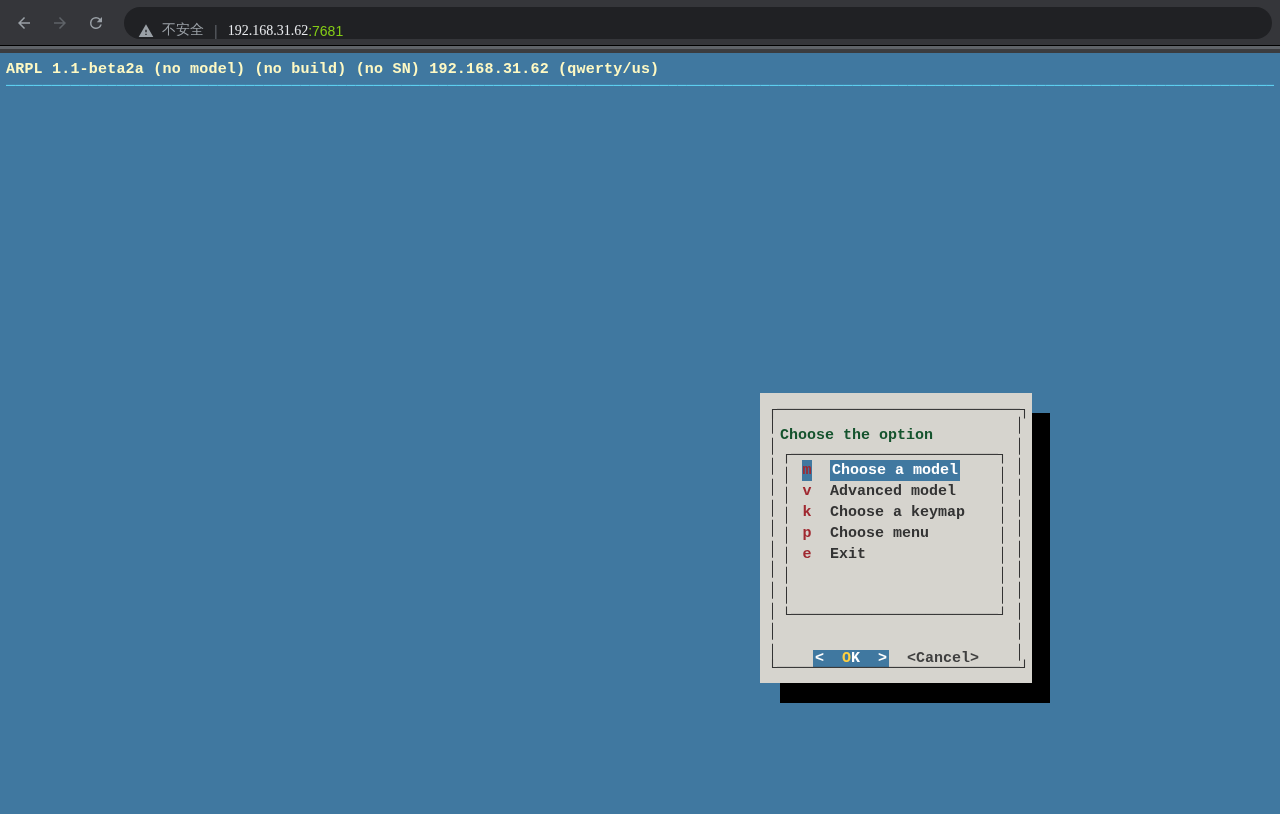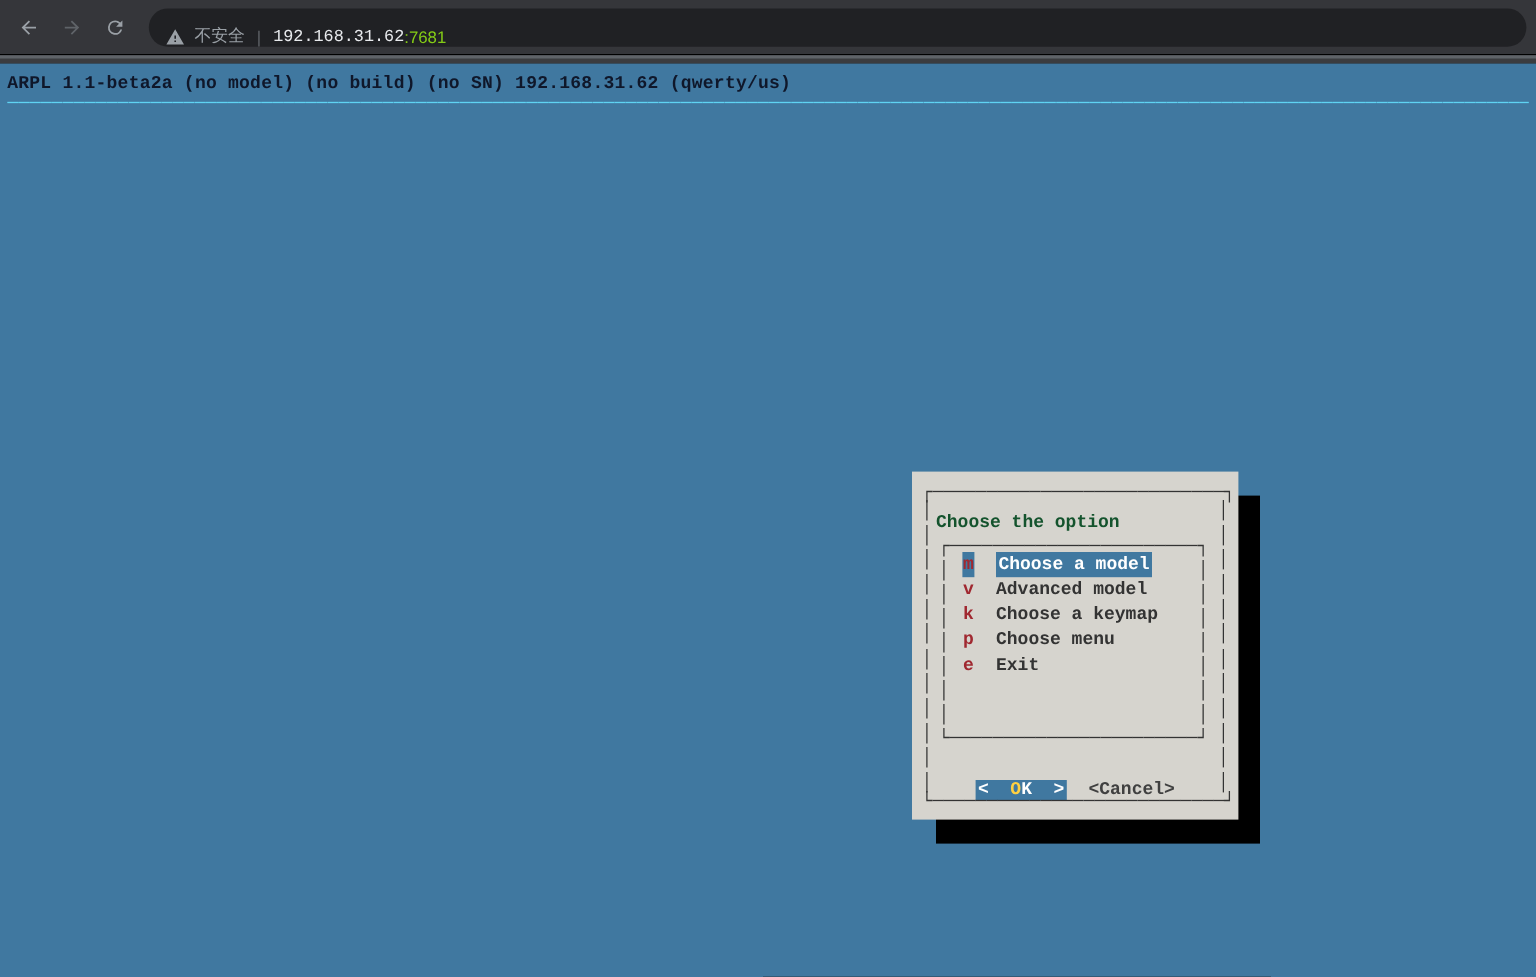--- a/index.html
+++ b/index.html
@@ -26,34 +26,34 @@
     .nav-btn svg { width: 18px; height: 18px; fill: currentColor; }
     .nav-btn.disabled { color: #5f6368; }
     .addr-wrap {
       flex: 1; height: 32px; background: #202124; border-radius: 16px;
       display: flex; align-items: flex-end; padding: 0 14px; color: #e8eaed; font-size: 14px;
     }
     .warn-icon { color:#9aa0a6; margin-right: 8px; display:flex; align-items:center;}
     .warn-icon svg { width:16px; height:16px; fill: currentColor; }
     .insecure-text { color: #9aa0a6; font-family: Arial, sans-serif; }
     .sep { color:#5f6368; margin: 0 10px; font-family: Arial, sans-serif;}
-    .url-main { color:#e8eaed; font-family: Liberation Mono, monospace;}
+    .url-main { color:#e8eaed; font-family: Liberation Serif, serif;}
     .url-port { color:#84cc16; font-family: Arial, sans-serif;}
     .thin-bar { height: 3px; background: #5f6368; }
     .tab-underline { height: 4px; background: #3b3c3f; }
     .terminal {
       width: 1280px;
       height: calc(814px - 46px - 7px);
       background: #4078a0;
       position: relative;
       padding: 8px 6px;
       font-size: 15px;
     }
     .term-header {
-      color: #0f172a;
+      color: #fef9c3;
       font-weight: bold;
       letter-spacing: 0.2px;
       white-space: pre;
     }
     .term-hr {
       color: #5fd3f3;
       white-space: pre;
       overflow: hidden;
       height: 17px;
       letter-spacing: 0.2px;

